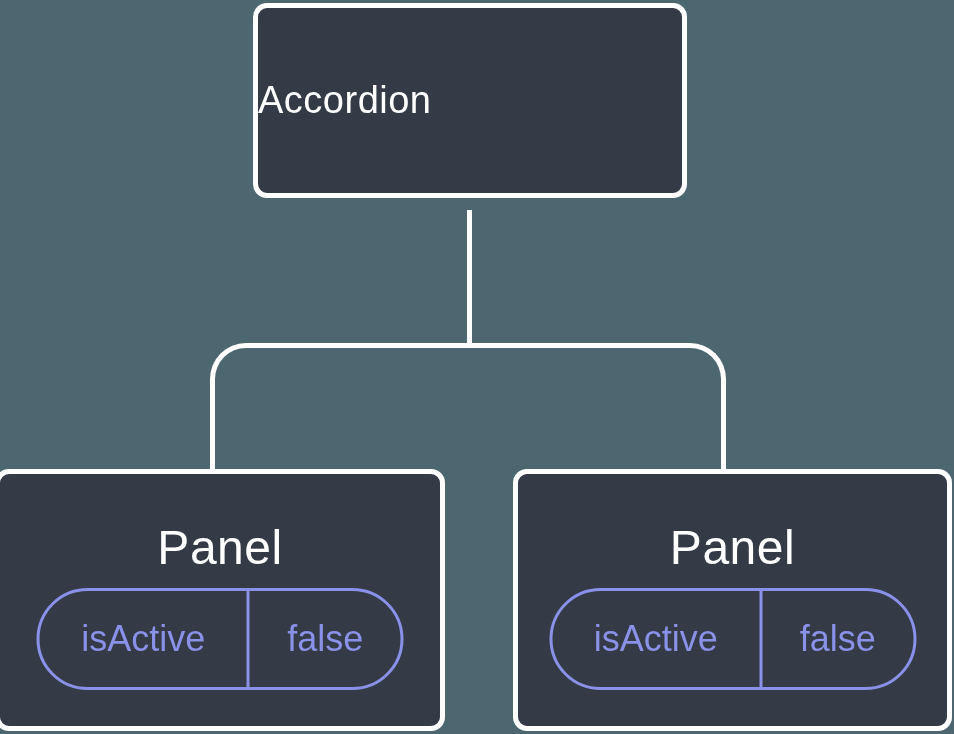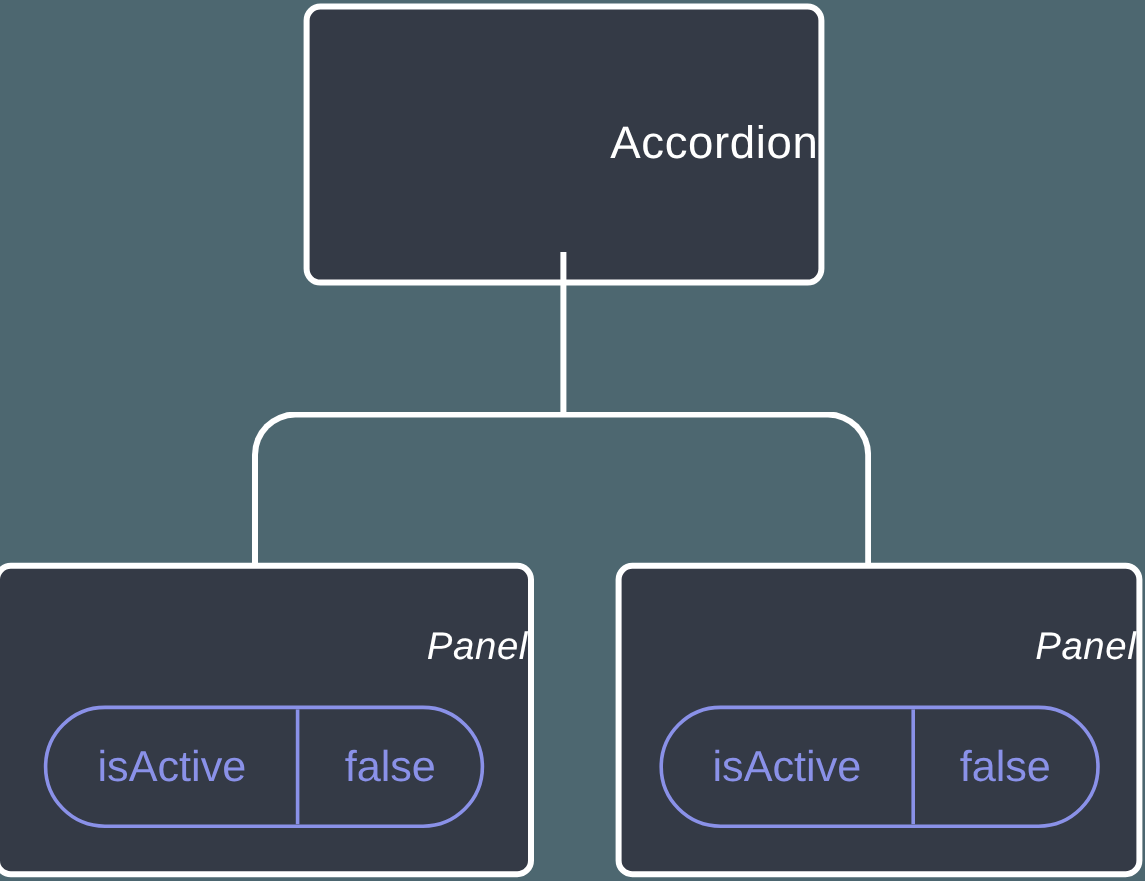--- a/index.html
+++ b/index.html
@@ -19,22 +19,22 @@
     position: relative;
     overflow: hidden;
   }
   .node {
     position: absolute;
     background: var(--node-fill);
     border: 5px solid var(--node-border);
     border-radius: 14px;
   }
   .root-node {
-    left: 253px; top: 3px; width: 434px; height: 235px;
-    display: flex; align-items: center; justify-content: flex-end; padding-left: 33px;
+    left: 253px; top: 3px; width: 434px; height: 195px;
+    display: flex; align-items: center; justify-content: flex-start;
   }
   .root-label {
     color: var(--text);
     font-size: 38px;
     font-weight: 500;
     letter-spacing: 0.5px;
   }
   
   .stem {
     position: absolute;
@@ -50,26 +50,25 @@
     border-top: 5px solid var(--node-border);
     border-left: 5px solid var(--node-border);
     border-right: 5px solid var(--node-border);
     border-radius: 36px 36px 0 0;
   }
   .panel-left  { left: -5px;  top: 469px; width: 450px; height: 262px; }
   .panel-right { left: 513px; top: 469px; width: 439px; height: 262px; }
   .panel-title {
     position: absolute;
     top: 46px; left: 0; width: 100%;
-    text-align: right;
+    text-align: center;
     color: var(--text);
-    font-size: 32px;
+    font-size: 48px;
     font-weight: 500;
     letter-spacing: 0.5px;
-    font-style: italic;
   }
   .prop-pill {
     position: absolute;
     top: 114px; left: 50%;
     transform: translateX(-50%);
     width: 367px; height: 102px;
     border: 3px solid var(--accent);
     border-radius: 51px;
     display: flex;
     overflow: hidden;

